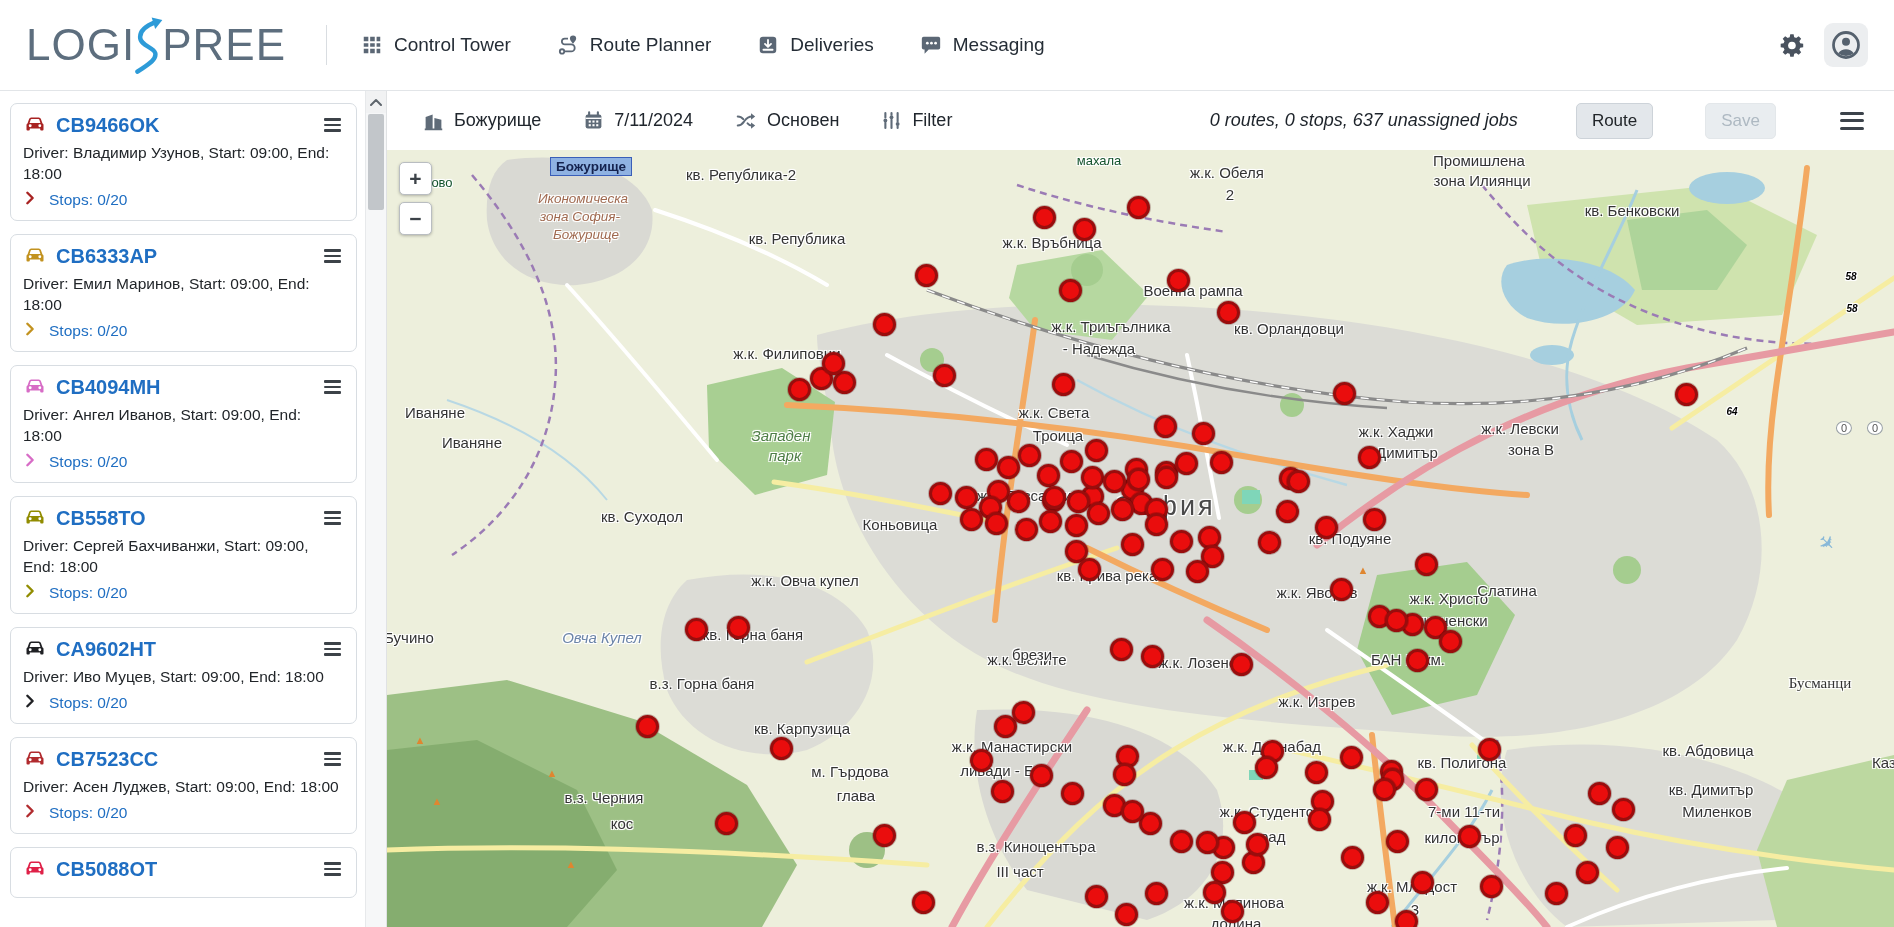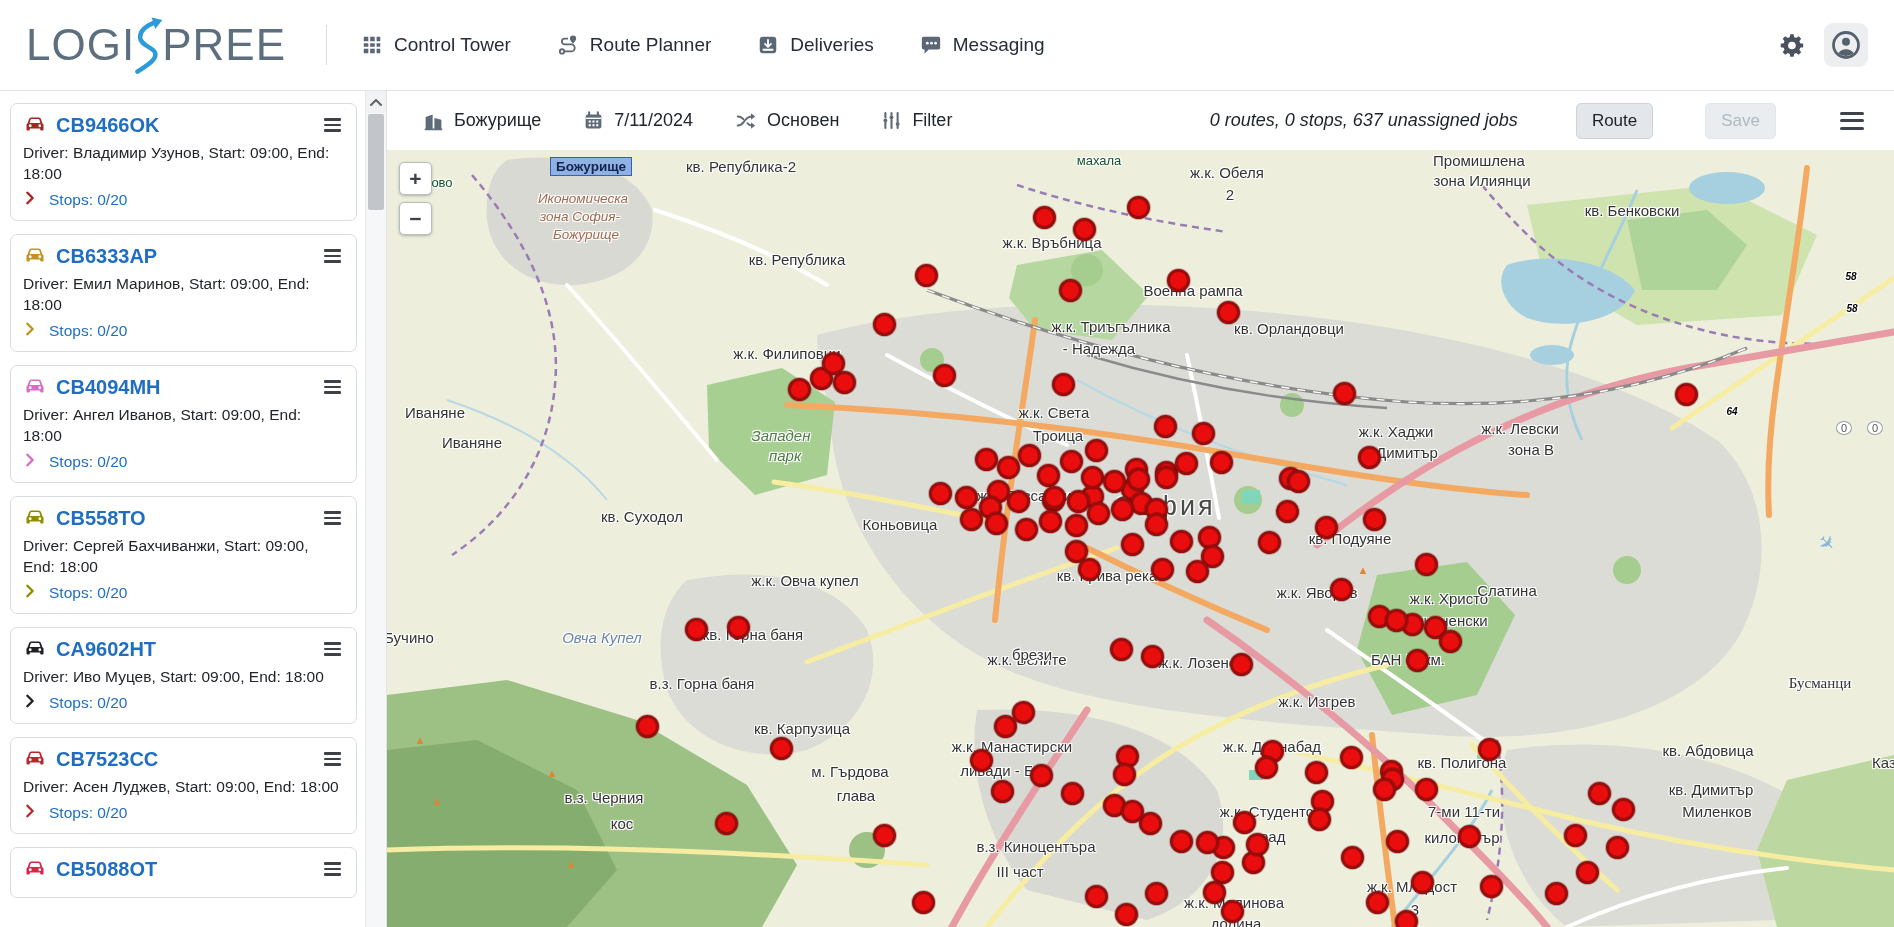--- a/index.html
+++ b/index.html
@@ -445,22 +445,22 @@
           </g>
         </svg>
         <div id="map-labels">
             <div class="mlabel sm" style="left: 55px; top: 32px;">ово</div>
             <div class="mlabel sm" style="left: 712px; top: 10px;">махала</div>
             <div class="mlabel" style="left: 840px; top: 22px;">ж.к. Обеля</div>
             <div class="mlabel" style="left: 843px; top: 44px;">2</div>
             <div class="mlabel" style="left: 1092px; top: 10px;">Промишлена</div>
             <div class="mlabel" style="left: 1095px; top: 30px;">зона Илиянци</div>
             <div class="mlabel" style="left: 1245px; top: 60px;">кв. Бенковски</div>
-            <div class="mlabel" style="left: 330px; top: 16px; padding-left: 48px;">кв. Република-2</div>
-            <div class="mlabel" style="left: 390px; top: 109px; padding-left: 40px;">кв. Република</div>
+            <div class="mlabel" style="left: 330px; top: 24px; padding-left: 48px;">кв. Република-2</div>
+            <div class="mlabel" style="left: 390px; top: 88px; padding-left: 40px;">кв. Република</div>
             <div class="mlabel" style="left: 665px; top: 92px;">ж.к. Връбница</div>
             <div class="mlabel" style="left: 806px; top: 140px;">Военна рампа</div>
             <div class="mlabel" style="left: 724px; top: 176px;">ж.к. Триъгълника</div>
             <div class="mlabel" style="left: 712px; top: 198px;">- Надежда</div>
             <div class="mlabel" style="left: 902px; top: 178px;">кв. Орландовци</div>
             <div class="mlabel" style="left: 364px; top: 203px; margin-left: 36px;">ж.к. Филиповци</div>
             <div class="mlabel" style="left: 48px; top: 262px;">Иваняне</div>
             <div class="mlabel" style="left: 85px; top: 292px;">Иваняне</div>
             <div class="mlabel it-green" style="left: 394px; top: 285px;">Западен</div>
             <div class="mlabel it-green" style="left: 398px; top: 305px;">парк</div>

